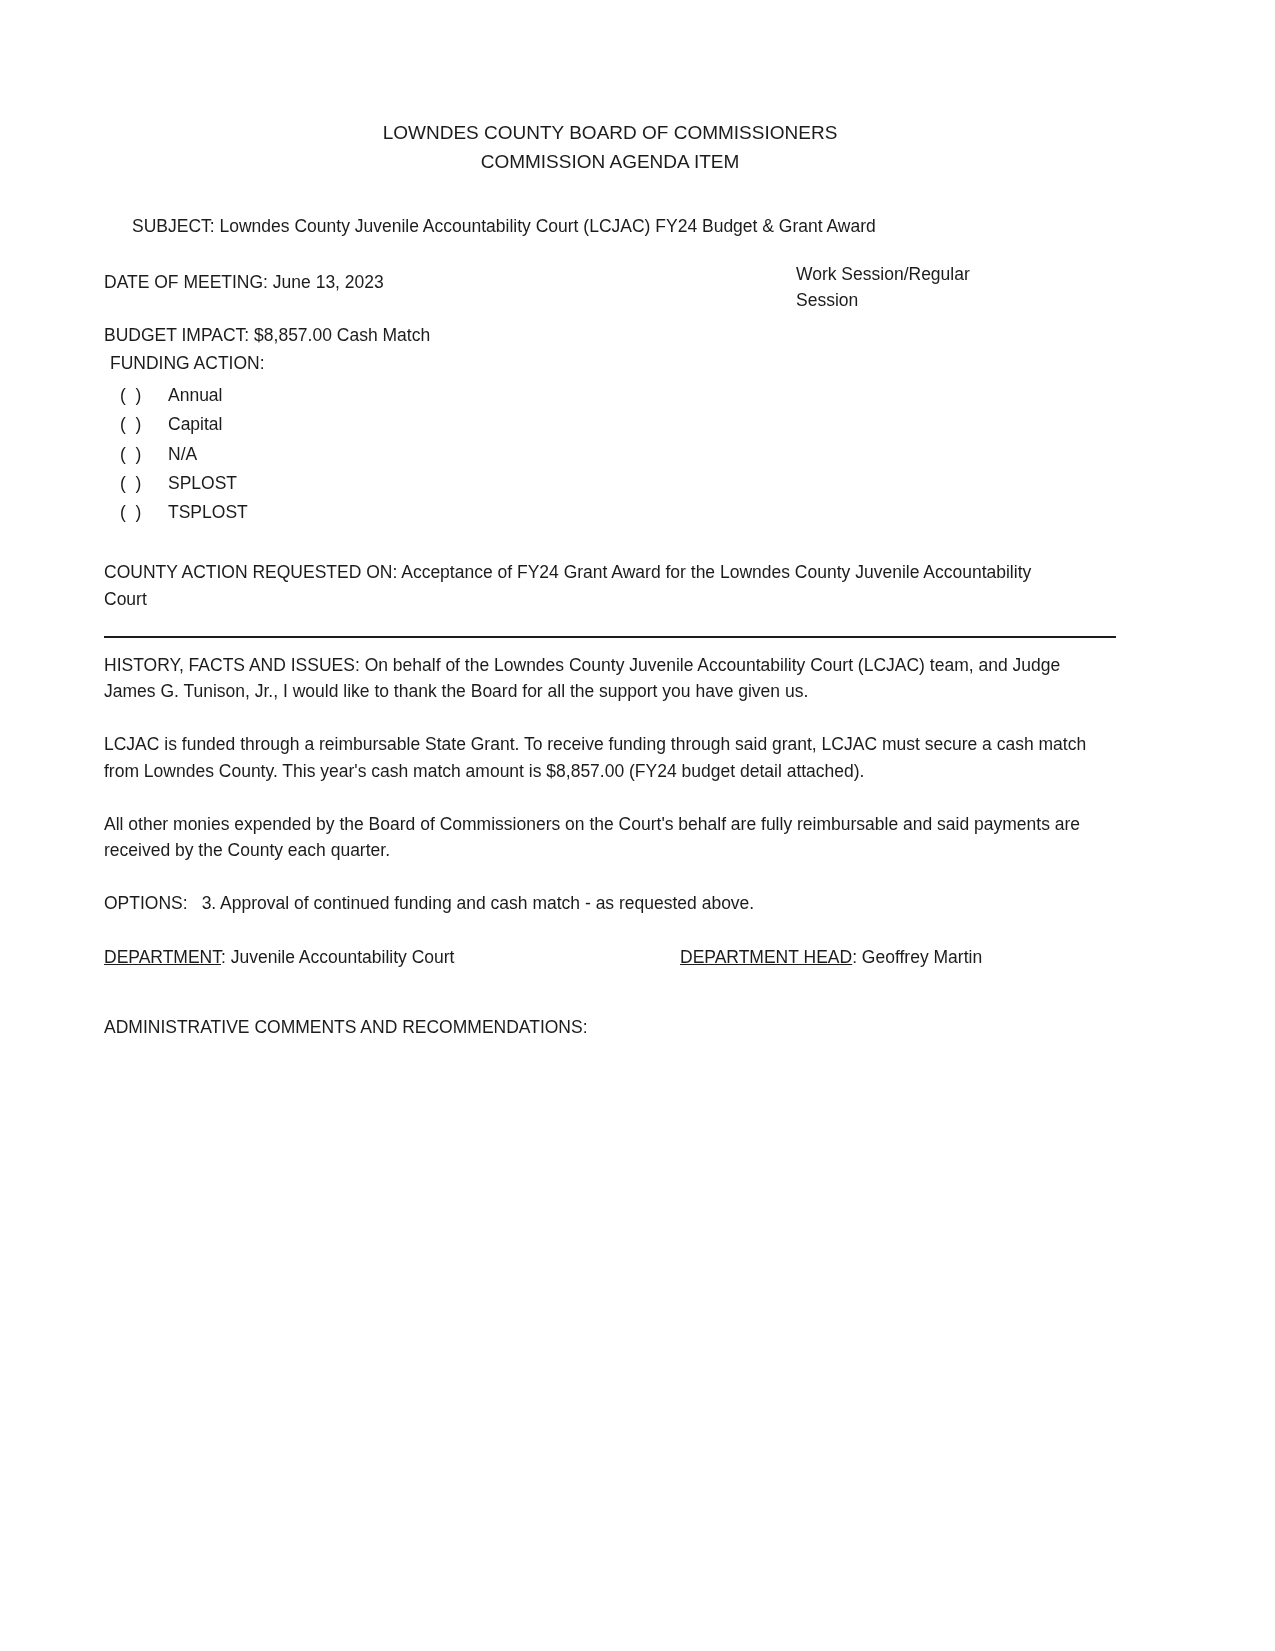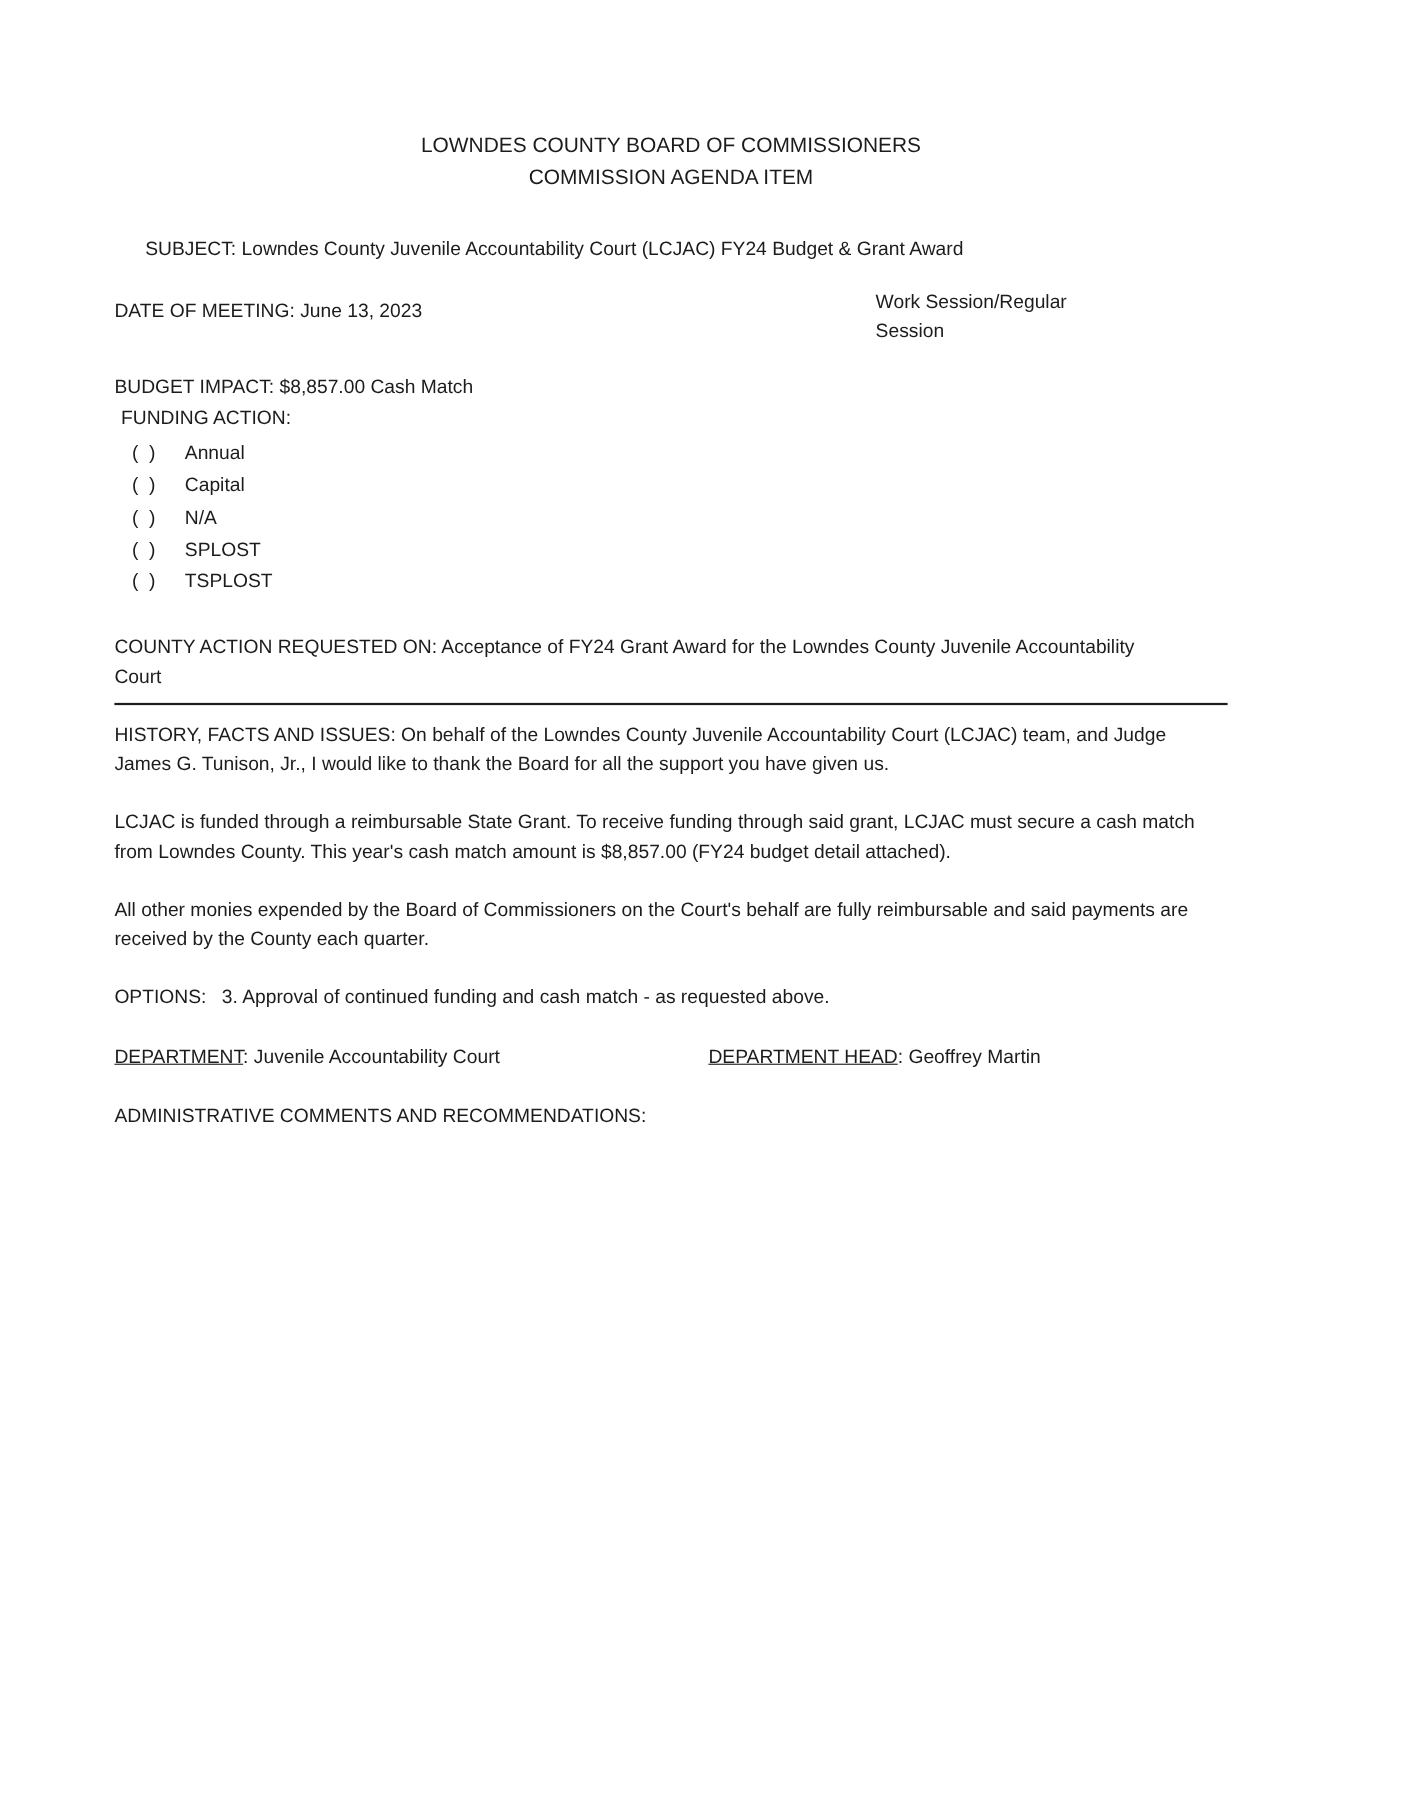--- a/index.html
+++ b/index.html
@@ -26,44 +26,44 @@
     font-size: 19px;
     line-height: 1.55;
     margin-bottom: 36px;
   }
   .block { margin-bottom: 26px; }
   .subject { margin-bottom: 22px; width: 820px; margin-left: 28px; }
   .date-row {
     display: flex;
     justify-content: space-between;
     align-items: flex-start;
-    margin-bottom: 24px;
+    margin-bottom: 8px;
   }
   .date-left { padding-top: 8px; }
   .session { width: 225px; margin-right: 95px; }
   .budget-impact { margin-bottom: 2px; }
   .funding-label { margin-left: 6px; margin-bottom: 6px; }
   .funding-list { margin-left: 16px; margin-bottom: 34px; }
   .funding-item { display: flex; margin-bottom: 3px; }
   .funding-item .mark { width: 48px; white-space: pre; }
   .county-action {
     width: 960px;
-    margin-bottom: 11px;
+    margin-bottom: 24px;
   }
   .rule {
     width: 1012px;
     border-bottom: 2px solid #1c1c1c;
     margin-bottom: 14px;
   }
   .para { margin-bottom: 27px; width: 1012px; }
   .options-row { display: flex; margin-bottom: 27px; margin-top: 20px; }
   .options-label { white-space: pre; margin-right: 14px; }
   .options-items .opt2 { margin-left: 6px; }
   .rec-action { margin-bottom: 28px; margin-top: 4px; }
-  .dept-row { display: flex; margin-bottom: 28px; margin-top: 4px; }
+  .dept-row { display: flex; margin-bottom: 44px; margin-top: 4px; gap: 36px; }
   .dept-left { width: 540px; }
   .uline { text-decoration: underline; }
   .admin { margin-top: 6px; }
 </style>
 </head>
 <body>
 
 <div class="page">
   <div class="content">
 

